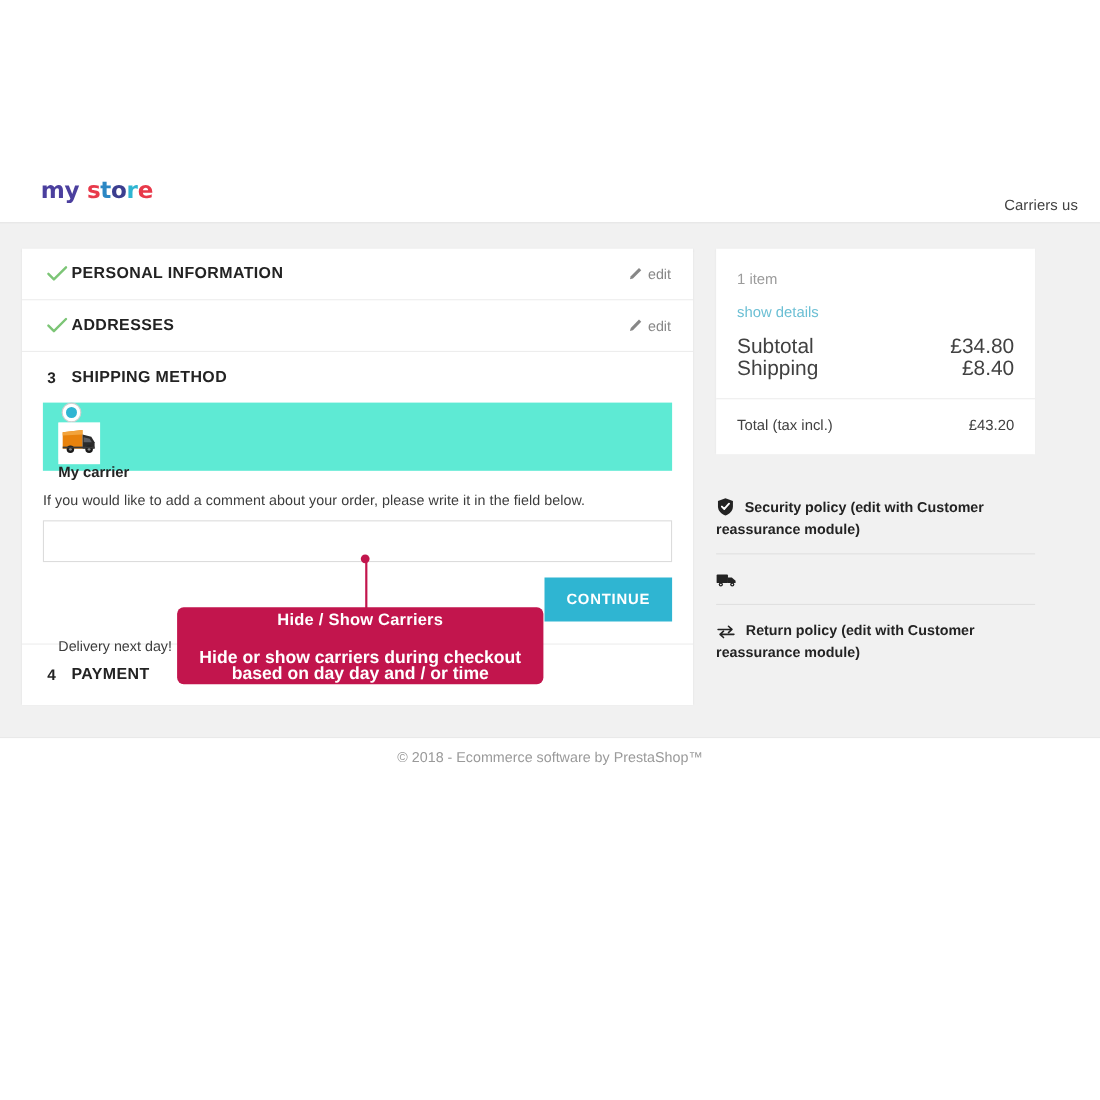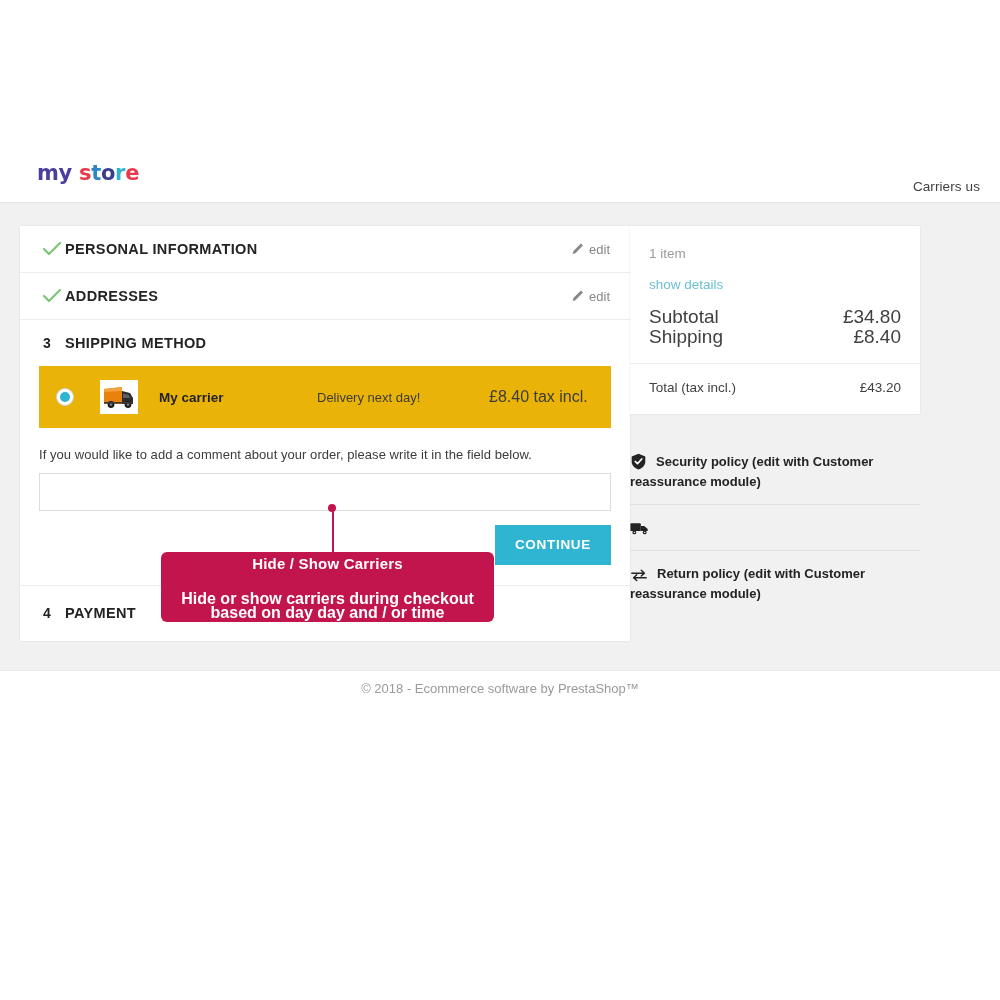--- a/index.html
+++ b/index.html
@@ -50,20 +50,21 @@
   
   .content-wrap {
     position: relative;
     height: 470px;
     background: #f1f1f1;
     border-top: 1px solid #e5e5e5;
     padding: 23px 20px 0 20px;
   }
   .columns {
     display: flex;
+    gap: 21px;
     align-items: flex-start;
   }
   .col-left { width: 610px; flex: 0 0 610px; }
   .col-right { width: 290px; flex: 0 0 290px; }
 
   
   .checkout {
     background: #ffffff;
     box-shadow: 0 0 2px rgba(0,0,0,0.10);
   }
@@ -111,25 +112,25 @@
     color: #878787;
     text-decoration: none;
   }
   .edit-link svg { display: block; }
 
   .step-body { padding: 0 19px 0 19px; }
 
   
   .carrier-row {
     display: flex;
-    align-items: center;
-    background: #eab308;
+    background: #5eead4;
     height: 62px;
     margin: 0 0 0 0;
     padding: 0 14px 0 14px;
+    flex-direction: column;
   }
   .radio-outer {
     width: 18px; height: 18px;
     flex: 0 0 18px;
     border-radius: 50%;
     border: 1px solid #cfcfcf;
     background: #fff;
     display: flex;
     align-items: center;
     justify-content: center;

